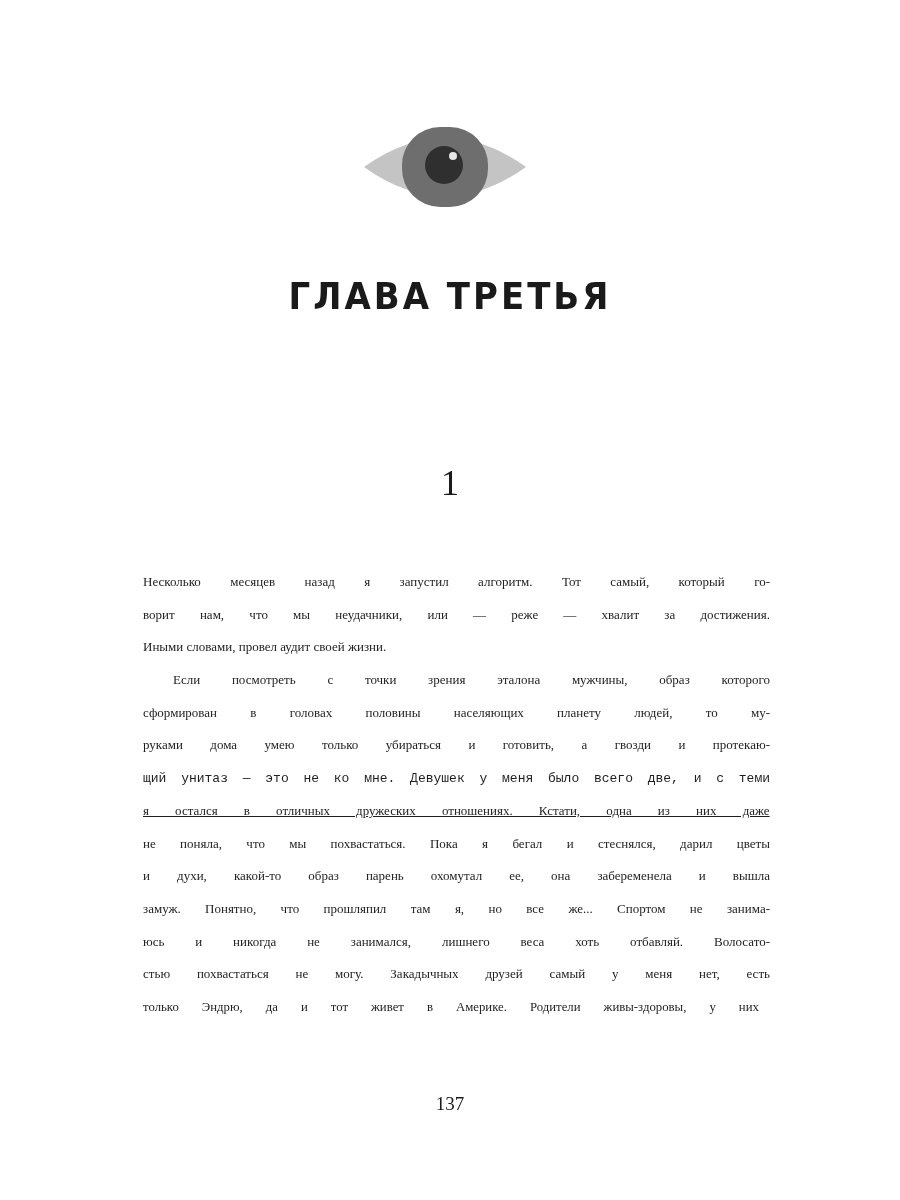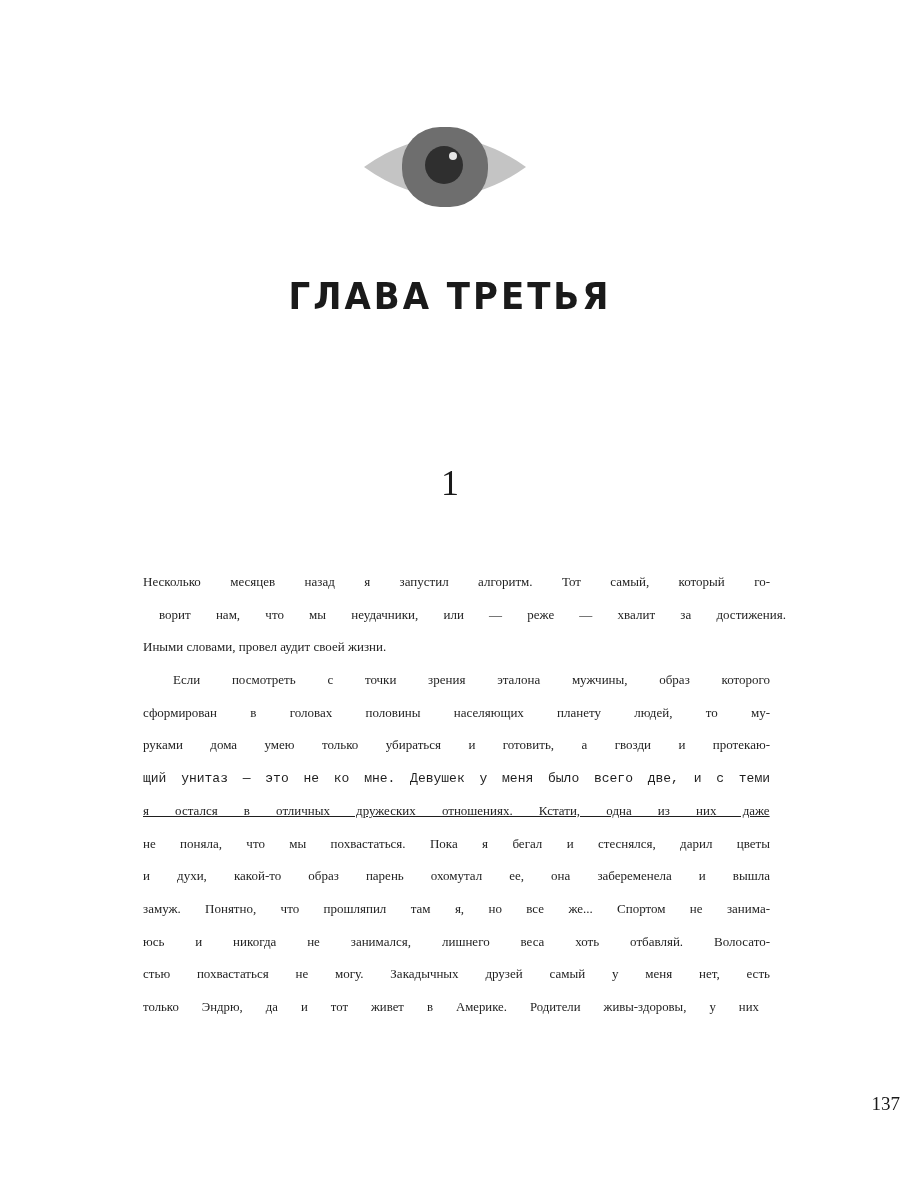--- a/index.html
+++ b/index.html
@@ -74,21 +74,21 @@
       white-space: normal;
     }
     .line.last .line-inner {
       text-align-last: left;
     }
     .page-number {
       position: absolute;
       left: 0;
       width: 900px;
       top: 1093px;
-      text-align: right;
+      text-align: center;
       font-size: 19px;
       color: #1a1a1a;
     }
   </style>
 </head>
 <body>
 
 <svg class="eye" viewBox="0 0 166 80" xmlns="http://www.w3.org/2000/svg">
   <path d="M2 40 Q83 -18 164 40 Q83 98 2 40 Z" fill="#c4c4c4"></path>
   <rect x="40" y="0" width="86" height="80" rx="38" ry="38" fill="#6e6e6e"></rect>
@@ -96,21 +96,21 @@
   <circle cx="91" cy="29" r="4" fill="#e6e6e6"></circle>
 </svg>
 
 <div class="chapter-title">ГЛАВА ТРЕТЬЯ</div>
 
 <div class="section-number">1</div>
 
 <div class="body-text">
 
   <div class="line"><span class="line-inner" style="display: inline-block; white-space: normal; width: 100%;">Несколько месяцев назад я запустил алгоритм. Тот самый, который го-</span></div>
-  <div class="line"><span class="line-inner" style="display: inline-block; white-space: normal; width: 100%; margin-left: 16px;">ворит нам, что мы неудачники, или — реже — хвалит за достижения.</span></div>
+  <div class="line"><span class="line-inner" style="display: inline-block; white-space: normal; width: 100%;">ворит нам, что мы неудачники, или — реже — хвалит за достижения.</span></div>
   <div class="line last"><span class="line-inner" style="display: inline-block; white-space: normal; width: 100%;">Иными словами, провел аудит своей жизни.</span></div>
 
   <div class="line indent"><span class="line-inner" style="display: inline-block; white-space: normal; width: 100%;">Если посмотреть с точки зрения эталона мужчины, образ которого</span></div>
   <div class="line"><span class="line-inner" style="display: inline-block; white-space: normal; width: 100%;">сформирован в головах половины населяющих планету людей, то му-</span></div>
   <div class="line"><span class="line-inner" style="display: inline-block; white-space: normal; width: 100%;">руками дома умею только убираться и готовить, а гвозди и протекаю-</span></div>
   <div class="line"><span class="line-inner" style="display: inline-block; white-space: normal; width: 100%; font-family: Liberation Mono, monospace;">щий унитаз — это не ко мне. Девушек у меня было всего две, и с теми</span></div>
   <div class="line"><span class="line-inner" style="display: inline-block; white-space: nowrap; transform-origin: left center; transform: scaleX(0.999352); text-decoration: underline;">я остался в отличных дружеских отношениях. Кстати, одна из них даже</span></div>
   <div class="line"><span class="line-inner" style="display: inline-block; white-space: normal; width: 100%;">не поняла, что мы похвастаться. Пока я бегал и стеснялся, дарил цветы</span></div>
   <div class="line"><span class="line-inner" style="display: inline-block; white-space: normal; width: 100%;">и духи, какой-то образ парень охомутал ее, она забеременела и вышла</span></div>
   <div class="line"><span class="line-inner" style="display: inline-block; white-space: normal; width: 100%;">замуж. Понятно, что прошляпил там я, но все же... Спортом не занима-</span></div>

